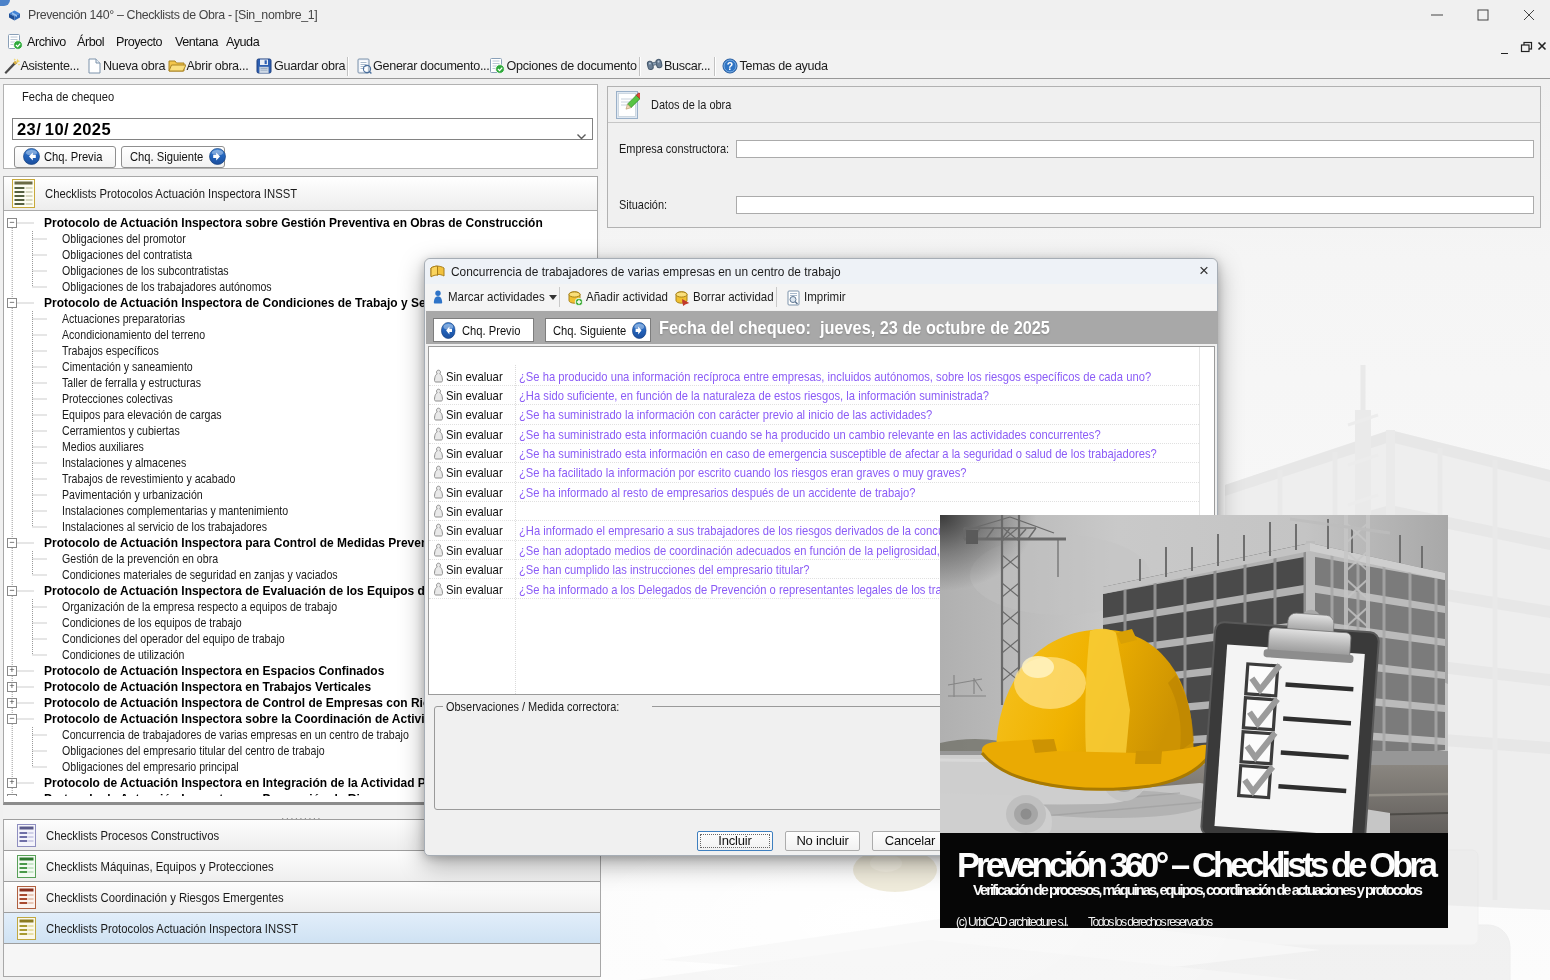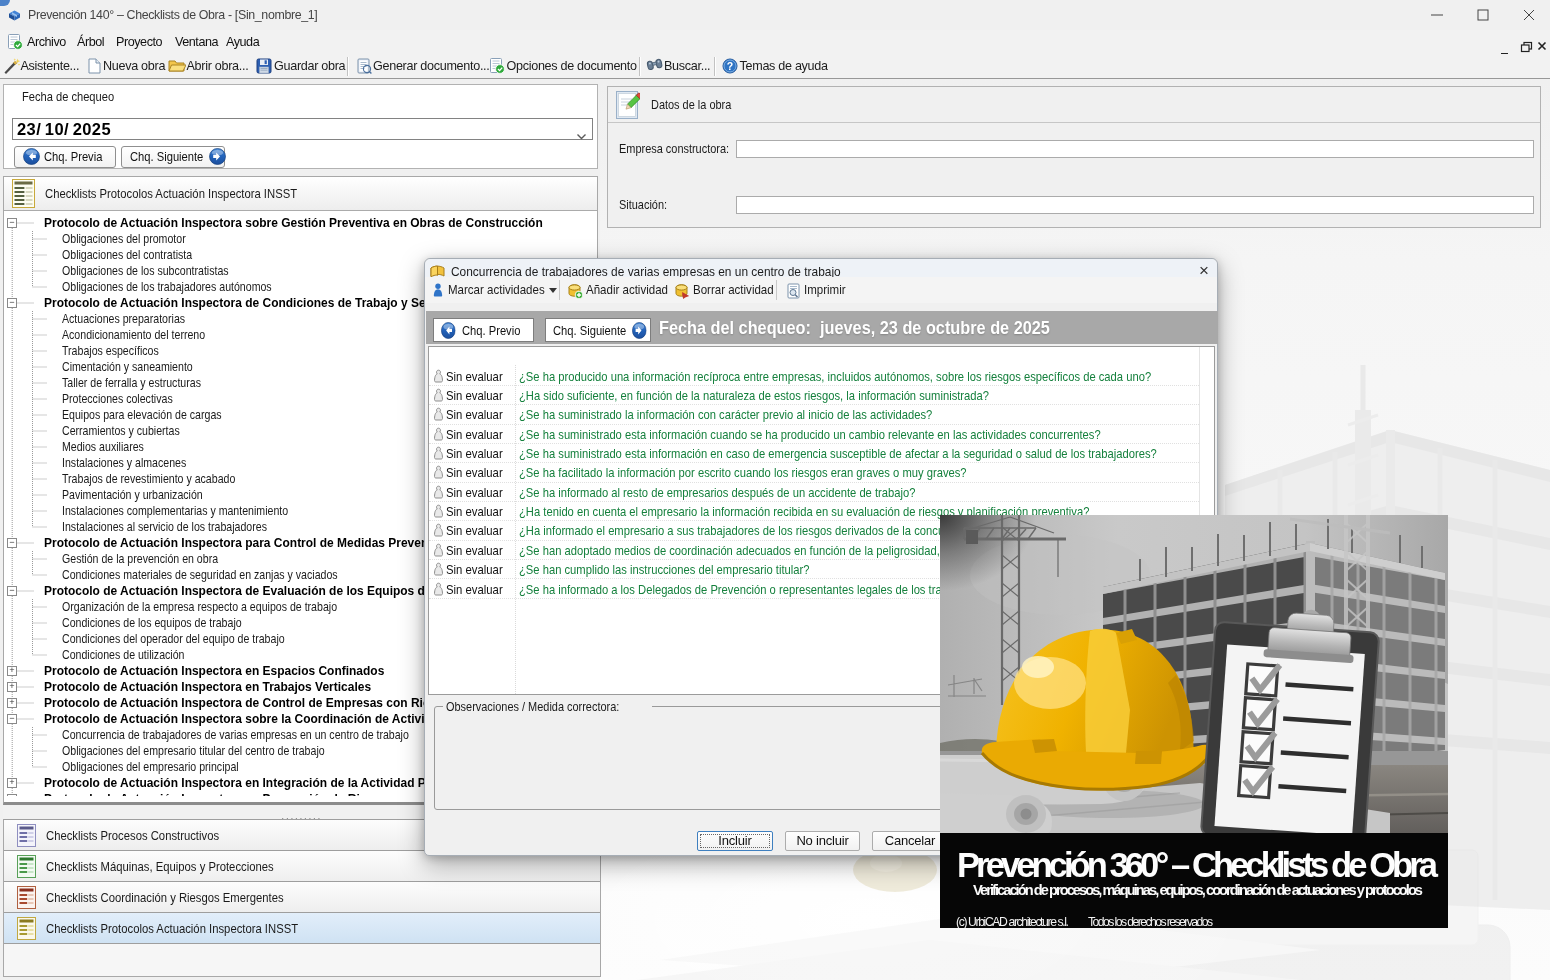--- a/index.html
+++ b/index.html
@@ -90,42 +90,42 @@
 .flabel { position:absolute; left:11px; top:0; line-height:18px; font-size:12.8px; color:#1a1a1a; }
 .finput { position:absolute; left:128px; top:0; width:798px; height:18px; background:#fff; border:1px solid #ababab; }
 
 
 #dialog { position:absolute; left:424px; top:178px; width:794px; height:598px; background:#f0f0f0;
           border:1px solid #a6adb5; border-radius:6px 6px 5px 5px; box-shadow:0 8px 24px rgba(0,0,0,0.34), 0 2px 8px rgba(0,0,0,0.18); }
 .dlgtitle { position:absolute; left:0; top:0; width:100%; height:25px; background:#eef2f7; border-radius:6px 6px 0 0; }
 .dlgico { position:absolute; left:4px; top:6px; }
 .dlgtxt { position:absolute; left:26px; top:0; line-height:25px; font-size:12.8px; color:#1c1c1c; }
 .dlgx { position:absolute; right:8px; top:0; line-height:24px; font-size:17px; color:#333; font-weight:normal; }
-.dlgtools { position:absolute; left:0; top:18px; width:100%; height:26px; background:#f4f4f4;padding-left:12px; }
+.dlgtools { position:absolute; left:0; top:25px; width:100%; height:26px; background:#f4f4f4;padding-left:12px; }
 .dti { position:absolute; top:6px; }
 .dti svg { display:block; }
 .dtt { position:absolute; top:0; line-height:26px; font-size:12.8px; color:#1c1c1c; transform:scaleX(0.9); transform-origin:0 50%; }
 .caret { position:absolute; top:11px; width:0; height:0; border-left:4px solid transparent; border-right:4px solid transparent; border-top:5px solid #333; }
 .dtsep { position:absolute; top:3px; height:20px; width:1px; background:#c9c9c9; }
 .banner { position:absolute; left:1px; top:52px; width:792px; height:33px; background:#a8a8a8; }
 .gbtn { position:absolute; top:7px; height:24px; background:#fff; border:1px solid #7d7d7d;
         display:flex; align-items:center; gap:4px; padding:0 5px 0 7px; white-space:nowrap; justify-content:flex-start; }
 .gbtn span { font-size:13px; color:#111; display:inline-block; transform:scaleX(0.86); transform-origin:0 50%; }
 .bdate { position:absolute; left:233px; top:0; line-height:33px; font-size:18.5px; font-weight:bold; color:#fff;
          display:inline-block; transform:scaleX(0.88); transform-origin:0 50%; white-space:nowrap; text-shadow:0 1px 2px rgba(0,0,0,0.22); }
 .dtable { position:absolute; left:3px; top:87px; width:787px; height:349px; background:#fff; border:1px solid #9b9b9b; }
 .thead { position:absolute; left:0; top:0; width:100%; height:18px; background:linear-gradient(#ffffff,#e9e9e9); border-bottom:1px solid #d0d0d0; }
 .thead span { position:absolute; top:0; line-height:18px; font-size:12.8px; color:#1a1a1a; transform:scaleX(0.88); transform-origin:0 50%; }
 .thsep { left:85px !important; }
 .thsep { left:86px; top:2px; height:14px; width:1px; background:#cdcdcd; }
 .tbody { position:absolute; left:0; top:18px; width:100%; height:290px; overflow:hidden; }
 .drow { position:absolute; left:0; width:770px; height:19.35px; border-bottom:1px dotted #e0e0e0; }
 .pico { position:absolute; left:4px; top:2px; }
 .sine { position:absolute; left:17px; top:0; line-height:19px; font-size:12.8px; color:#111; transform:scaleX(0.885); transform-origin:0 50%; }
-.activ { position:absolute; left:90px; top:0; line-height:19px; font-size:12.9px; color:#15803d; white-space:nowrap; }
+.activ { position:absolute; left:90px; top:0; line-height:19px; font-size:12.9px; color:#8b5cf6; white-space:nowrap; }
 .colline { position:absolute; left:86px; top:18px; height:330px; width:1px;
            background-image:repeating-linear-gradient(to bottom,#dadada 0 1px,transparent 1px 2px); }
 .colline2 { position:absolute; left:770px; top:0; height:348px; width:1px; background:#e4e4e4; }
 .obs { position:absolute; left:9px; top:440px; width:775px; height:111px; border:1px solid #9a9a9a; border-radius:3px; }
 .obs legend { margin-left:8px; padding:0 3px; font-size:12.8px; color:#1a1a1a; }
 .dbtn { position:absolute; top:572px; height:20px; background:linear-gradient(#fefefe,#f1f1f1); border:1px solid #acacac;
         border-radius:2px; text-align:center; line-height:18px; font-size:13px; color:#111; letter-spacing:-0.2px; }
 .dbtn.focus { border:1px solid #3e7fbf; outline:1px dotted #666; outline-offset:-4px; }
 
 
@@ -684,21 +684,20 @@
                 <path d="M5.5 1.2c1.2 0 2 .9 2 2 0 .7-.3 1.3-.8 1.7 1.6.6 2.6 2.3 2.8 6.6.02.9-.6 1.5-1.5 1.5h-5c-.9 0-1.52-.6-1.5-1.5.2-4.3 1.2-6 2.8-6.6-.5-.4-.8-1-.8-1.7 0-1.1.8-2 2-2z" fill="#e9e9e9" stroke="#8f8f8f" stroke-width="1"></path>
               </svg></span>
 <span class="sine">Sin evaluar</span>
             <span class="activ"><span class="tsc">¿Se ha informado al resto de empresarios después de un accidente de trabajo?</span></span>
           </div>
           <div class="drow" style="top:137.1px">
 <span class="pico"><svg width="11" height="14" viewBox="0 0 11 14">
                 <path d="M5.5 1.2c1.2 0 2 .9 2 2 0 .7-.3 1.3-.8 1.7 1.6.6 2.6 2.3 2.8 6.6.02.9-.6 1.5-1.5 1.5h-5c-.9 0-1.52-.6-1.5-1.5.2-4.3 1.2-6 2.8-6.6-.5-.4-.8-1-.8-1.7 0-1.1.8-2 2-2z" fill="#e9e9e9" stroke="#8f8f8f" stroke-width="1"></path>
               </svg></span>
 <span class="sine">Sin evaluar</span>
-            <span class="activ"><span class="tsc">¿Ha tenido en cuenta el empresario la información recibida en su evaluación de riesgos y planificación preventiva?</span></span>
           </div>
           <div class="drow" style="top:156.4px">
 <span class="pico"><svg width="11" height="14" viewBox="0 0 11 14">
                 <path d="M5.5 1.2c1.2 0 2 .9 2 2 0 .7-.3 1.3-.8 1.7 1.6.6 2.6 2.3 2.8 6.6.02.9-.6 1.5-1.5 1.5h-5c-.9 0-1.52-.6-1.5-1.5.2-4.3 1.2-6 2.8-6.6-.5-.4-.8-1-.8-1.7 0-1.1.8-2 2-2z" fill="#e9e9e9" stroke="#8f8f8f" stroke-width="1"></path>
               </svg></span>
 <span class="sine">Sin evaluar</span>
             <span class="activ"><span class="tsc">¿Ha informado el empresario a sus trabajadores de los riesgos derivados de la concurrencia de actividades?</span></span>
           </div>
           <div class="drow" style="top:175.8px">
 <span class="pico"><svg width="11" height="14" viewBox="0 0 11 14">

